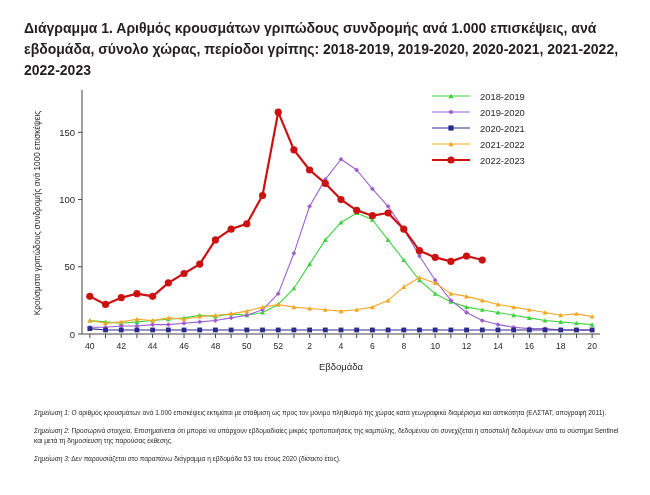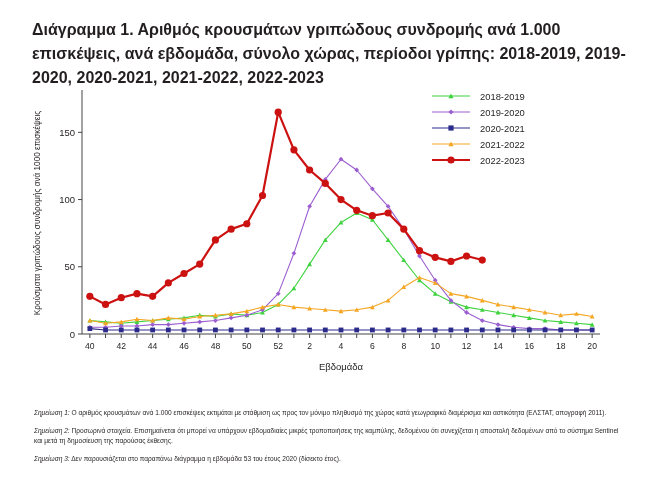--- a/index.html
+++ b/index.html
@@ -15,24 +15,24 @@
     overflow: hidden;
   }
   .page {
     position: relative;
     width: 650px;
     height: 495px;
     box-sizing: border-box;
   }
   .title {
     position: absolute;
-    left: 32px;
+    left: 24px;
     top: 18px;
     width: 596px;
-    font-size: 16px;
+    font-size: 14px;
     font-weight: bold;
     line-height: 1.5;
     color: #231f20;
   }
   .chart-wrap {
     position: absolute;
     left: 22px;
     top: 78px;
     width: 606px;
     height: 318px;

